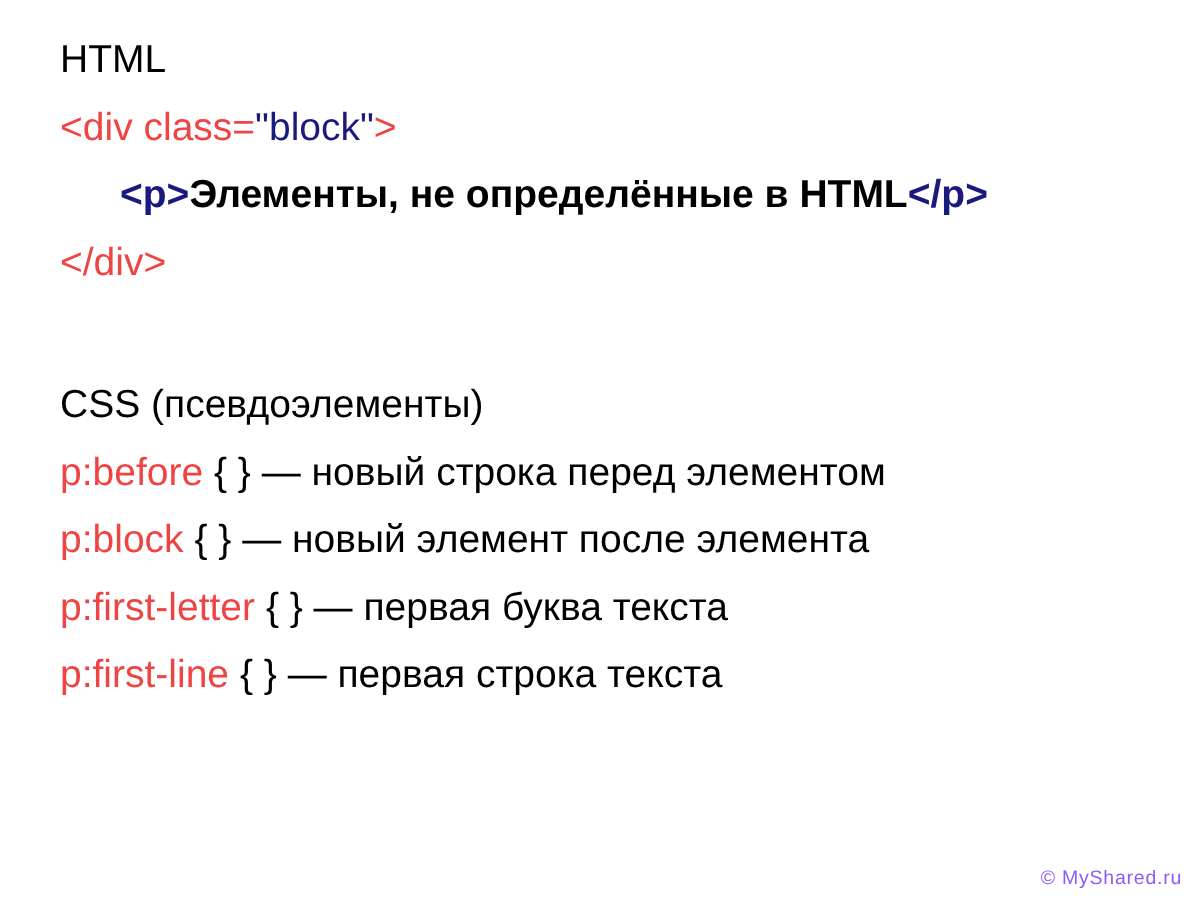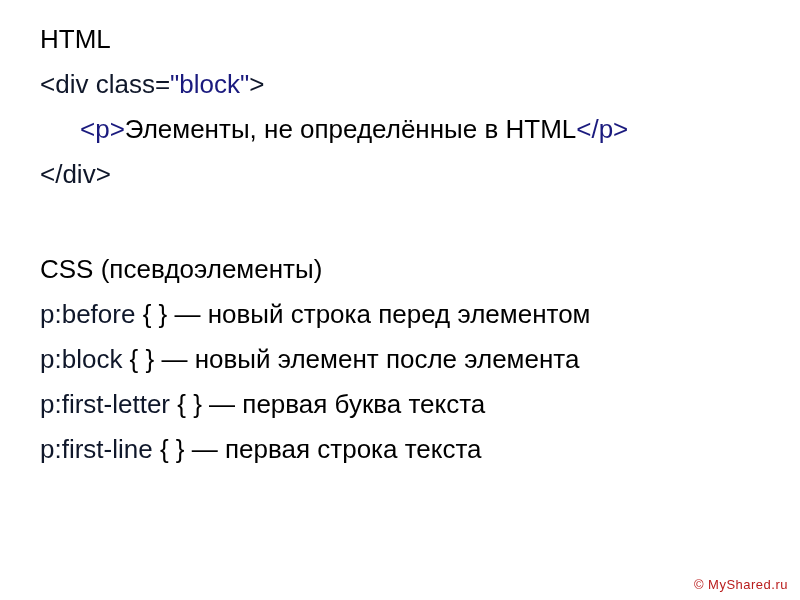--- a/index.html
+++ b/index.html
@@ -16,42 +16,43 @@
       color: #000000;
       padding: 20px 40px;
       position: relative;
       overflow: hidden;
     }
     .line {
       line-height: 1.5;
       margin-bottom: 6px;
     }
     .tag-purple {
-      color: #0f172a;
+      color: #ef4444;
     }
     .tag-navy {
       color: #1a1a7e;
     }
     .black {
       color: #000000;
     }
     .indent1 {
       padding-left: 40px;
+      font-weight: bold;
     }
     .section-gap {
       height: 50px;
     }
     .italic {
     }
     .watermark {
       position: absolute;
       bottom: 8px;
       right: 12px;
       font-size: 13px;
-      color: #b91c1c;
+      color: #8b5cf6;
       font-family: Arial, sans-serif;
       letter-spacing: 0.5px;
     }
   </style>
 </head>
 <body>
 
 <div class="line">HTML</div>
 
 <div class="line">

